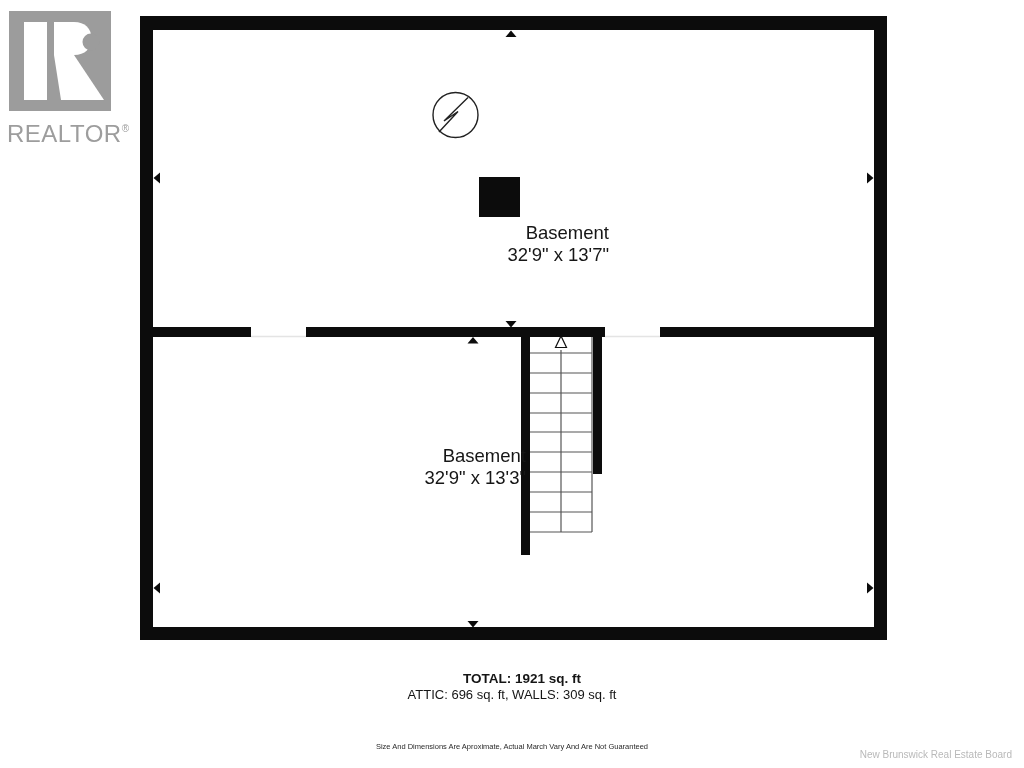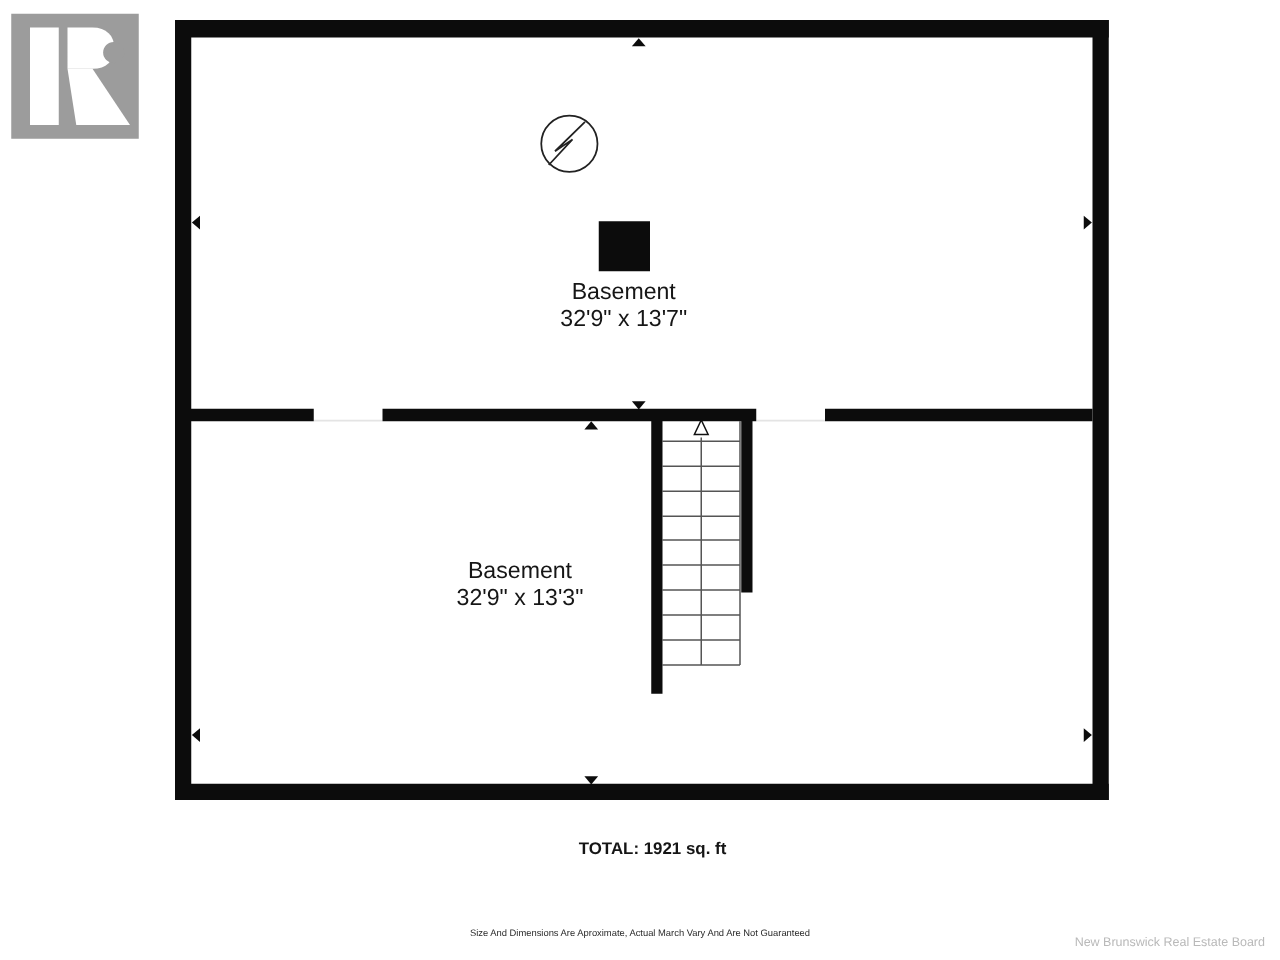--- a/index.html
+++ b/index.html
@@ -12,21 +12,21 @@
   .logo-text {
     margin-top: 2px;
     font-size: 24px;
     letter-spacing: 0.5px;
     color: #9d9d9d;
     font-family: "Liberation Sans", sans-serif;
     white-space: nowrap;
   }
   .logo-text sup { font-size: 10px; vertical-align: 10px; }
 
-  .room-label { position: absolute; width: 220px; text-align: center; color: #161616; }
+  .room-label { position: absolute; width: 220px; text-align: right; color: #161616; }
   .room-label .room-name { font-size: 18.5px; line-height: 21.5px; }
   .room-label .room-dims { font-size: 18.5px; line-height: 21.5px; }
   .room-label-1 { left: 389px; top: 222px; }
   .room-label-2 { left: 306px; top: 445px; }
 
   .summary { position: absolute; left: 0; top: 671px; width: 1024px; text-align: center; color: #151515; }
   .summary .total { font-size: 13.5px; font-weight: bold; line-height: 15.5px; padding-left: 20px; }
   .summary .line { font-size: 13px; line-height: 15px; }
 
   .disclaimer {
@@ -43,20 +43,21 @@
 <body>
 
 <div class="logo">
   <svg width="106" height="106" viewBox="0 0 106 106">
     <rect x="2" y="3" width="102" height="100" fill="#9c9c9c"></rect>
     <rect x="17" y="14" width="23" height="78" fill="#ffffff"></rect>
     <path d="M47,14 h20 c11,0 17.5,6.5 17.5,16.5 c0,10 -6.5,16.5 -17.5,16.5 h-20 z" fill="#ffffff"></path>
     <circle cx="84" cy="34" r="8.5" fill="#9c9c9c"></circle>
     <polygon points="47,47 67,47 97,92 54,92" fill="#ffffff"></polygon>
   </svg>
+  <div class="logo-text"><span>REALTOR</span><sup>®</sup></div>
 </div>
 
 <svg class="plan-svg" width="1024" height="660" viewBox="0 0 1024 660">
 
   <line x1="251" y1="336.5" x2="306" y2="336.5" stroke="#e4e4e4" stroke-width="1.5"></line>
   <line x1="605" y1="336.5" x2="660" y2="336.5" stroke="#e4e4e4" stroke-width="1.5"></line>
 
   <g stroke="#555555" stroke-width="1.2">
     <line x1="530" y1="353" x2="592" y2="353"></line>
     <line x1="530" y1="373" x2="592" y2="373"></line>
@@ -111,17 +112,18 @@
   <div class="room-name">Basement</div>
   <div class="room-dims">32'9" x 13'7"</div>
 </div>
 <div class="room-label room-label-2">
   <div class="room-name">Basement</div>
   <div class="room-dims">32'9" x 13'3"</div>
 </div>
 
 <div class="summary">
   <div class="total">TOTAL: 1921 sq. ft</div>
+  <div class="line">ATTIC: 696 sq. ft, WALLS: 309 sq. ft</div>
 </div>
 
 <div class="disclaimer">Size And Dimensions Are Aproximate, Actual March Vary And Are Not Guaranteed</div>
 
 <div class="credit">New Brunswick Real Estate Board</div>
 
 </body></html>

